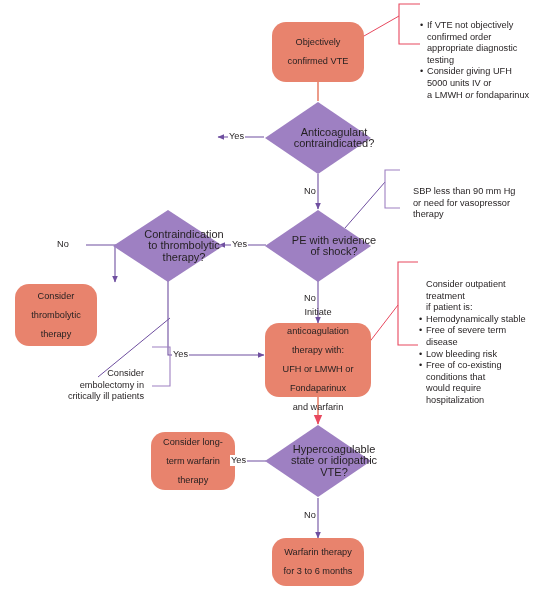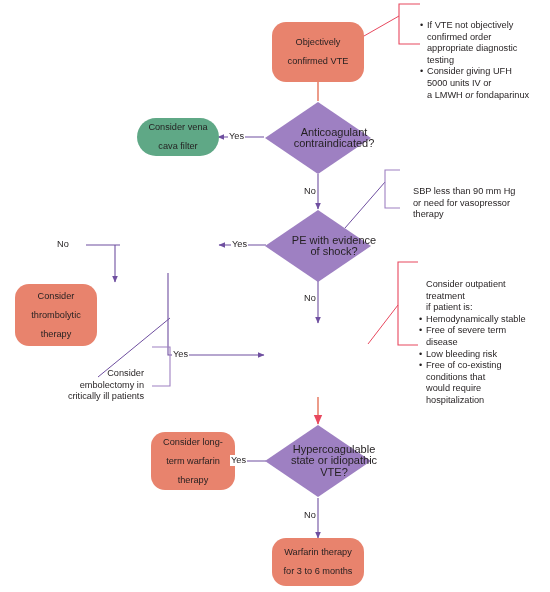--- a/index.html
+++ b/index.html
@@ -154,40 +154,52 @@
   </div>
 
   <div class="diamond-wrap" style="left:264px; top:101px; width:108px; height:74px;">
     <svg width="108" height="74">
       <polygon points="54,1 107,37 54,73 1,37" fill="#9E80C2"></polygon>
     </svg>
     <span class="dtext">Anticoagulant
 contraindicated?</span>
   </div>
 
-  <div class="node pill" style="left:137px; top:118px; width:82px; height:38px; background:#5FA886;">
-    <span class="label">Consider vena
-cava filter</span>
-  </div>
 
   <div class="diamond-wrap" style="left:264px; top:209px; width:108px; height:74px;">
     <svg width="108" height="74">
       <polygon points="54,1 107,37 54,73 1,37" fill="#9E80C2"></polygon>
     </svg>
     <span class="dtext">PE with evidence
 of shock?</span>
   </div>
 
+  <div class="diamond-wrap" style="left:112px; top:209px; width:112px; height:74px;">
+    <svg width="112" height="74">
+      <polygon points="56,1 111,37 56,73 1,37" fill="#9E80C2"></polygon>
+    </svg>
+    <span class="dtext">Contraindication
+to thrombolytic
+therapy?</span>
+  </div>
 
   <div class="node rounded" style="left:15px; top:284px; width:82px; height:62px; background:#E8836D;">
     <span class="label">Consider
 thrombolytic
 therapy</span>
   </div>
 
+  <div class="node rounded" style="left:265px; top:323px; width:106px; height:74px; background:#E8836D;">
+    <span class="label">Initiate
+anticoagulation
+therapy with:
+UFH or LMWH or
+Fondaparinux
+and warfarin</span>
+  </div>
 
   <div class="diamond-wrap" style="left:264px; top:424px; width:108px; height:74px;">
     <svg width="108" height="74">
       <polygon points="54,1 107,37 54,73 1,37" fill="#9E80C2"></polygon>
     </svg>
     <span class="dtext">Hypercoagulable
 state or idiopathic
 VTE?</span>
   </div>
 

